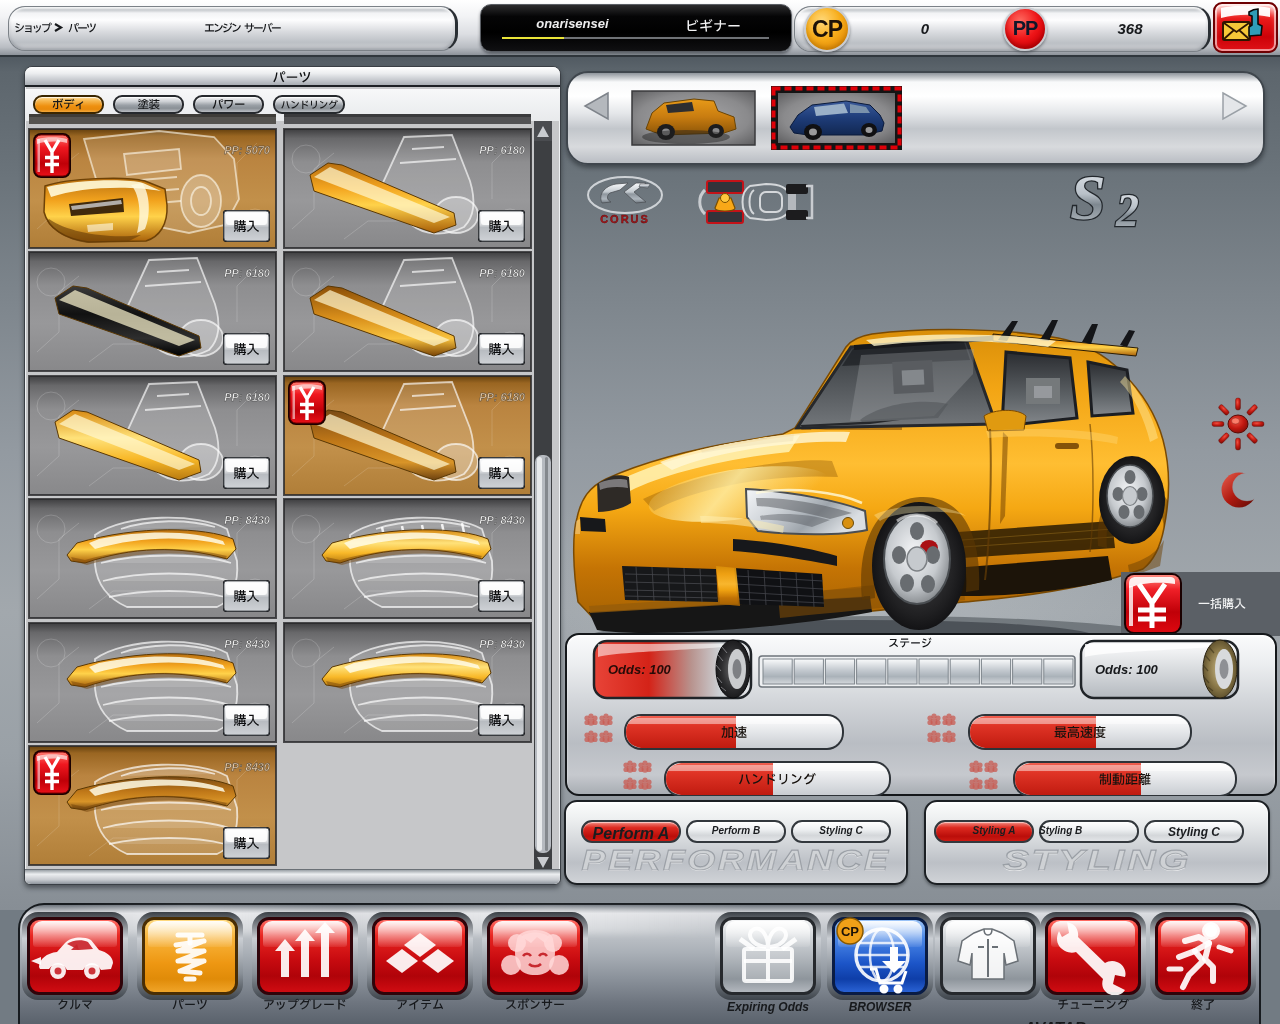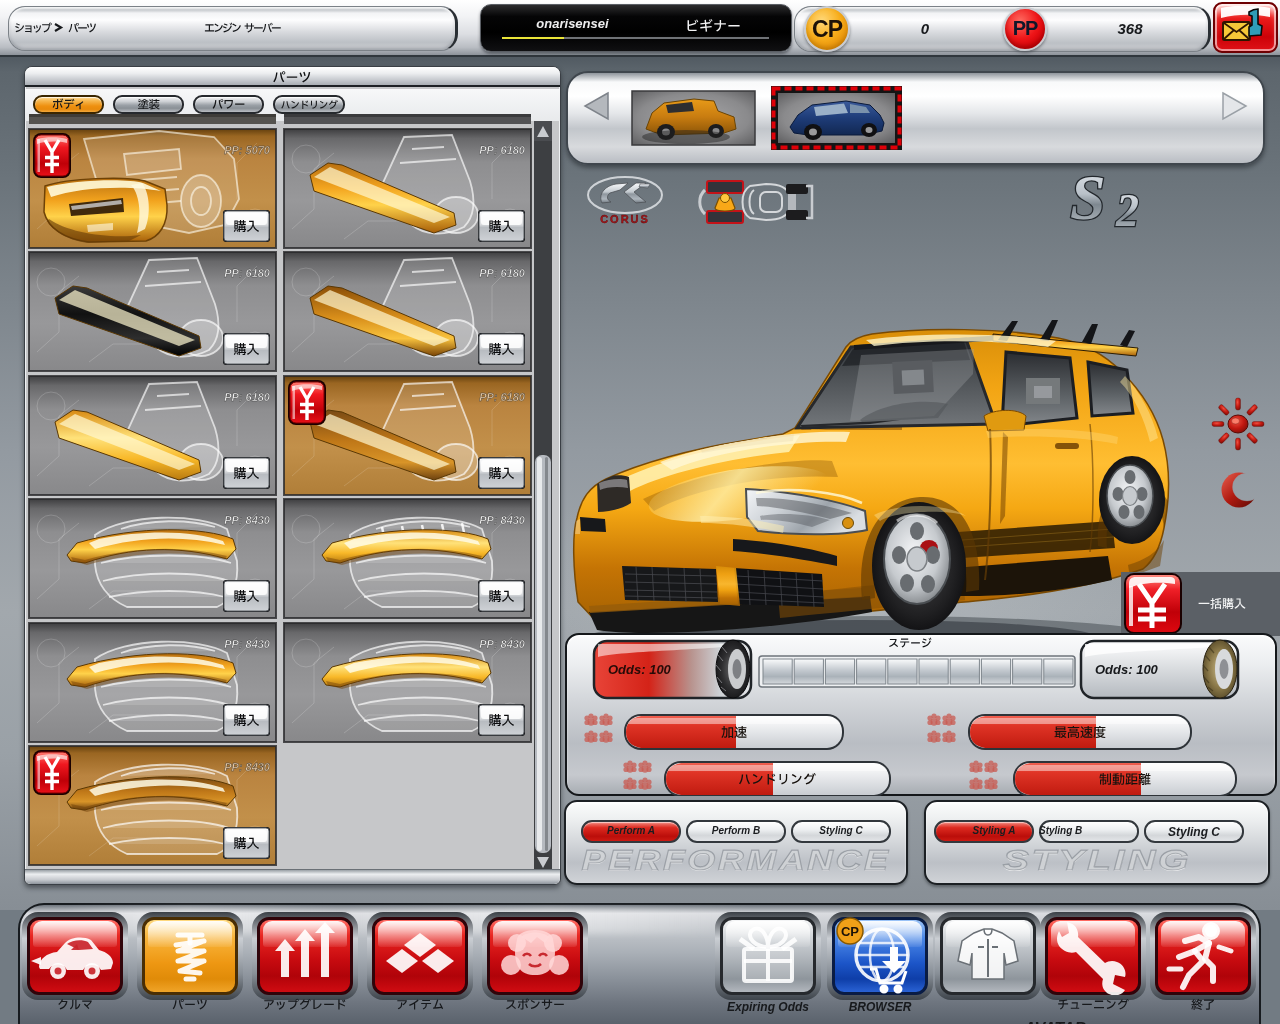--- a/index.html
+++ b/index.html
@@ -891,21 +891,21 @@
         <circle cx="-4" cy="2.5" r="2.6"></circle>
         <ellipse cx="0" cy="2" rx="3.4" ry="3.8"></ellipse>
       </g>
     </svg>
 <div class="abs" style="left:564px;top:800px;width:344px;height:85px;border-radius:13px;
 background:linear-gradient(180deg,#fbfcfc 0%,#eef0f1 20%,#d8dbde 45%,#bcc0c6 75%,#d0d3d7 100%);
 border:2px solid #1c2024;box-shadow:inset 0 2px 2px rgba(255,255,255,0.9),0 2px 3px rgba(20,24,28,0.4);box-sizing:border-box;"></div>
 <div class="abs lat" style="left:564px;top:844px;width:344px;text-align:center;font-size:29px;font-weight:bold;font-style:italic;letter-spacing:2px;color:rgba(140,146,152,0.30);-webkit-text-stroke:1px rgba(125,131,138,0.55);text-shadow:0 1px 0 rgba(255,255,255,0.7);transform:scaleX(1.24);">PERFORMANCE</div>
 <div class="abs" style="left:581px;top:820px;width:100px;height:23px;border-radius:11px;background:linear-gradient(180deg,#f28a80 0%,#dd2a20 30%,#bb0e0a 75%,#cc1a12 100%);
 border:2px solid #33383d;box-shadow:inset 0 1px 1px rgba(255,255,255,0.6);box-sizing:border-box;"></div>
-<div class="abs lat" style="left:581px;top:825px;width:100px;text-align:center;font-size:10px;font-weight:bold;font-style:italic;color:#1a1c1f;">Perform  A</div>
+<div class="abs lat" style="left:581px;top:825px;width:100px;text-align:center;font-size:16px;font-weight:bold;font-style:italic;color:#1a1c1f;">Perform  A</div>
 <div class="abs" style="left:686px;top:820px;width:100px;height:23px;border-radius:11px;background:linear-gradient(180deg,#ffffff 0%,#eef0f2 40%,#d4d7da 70%,#e2e4e7 100%);
 border:2px solid #33383d;box-shadow:inset 0 1px 1px rgba(255,255,255,0.6);box-sizing:border-box;"></div>
 <div class="abs lat" style="left:686px;top:825px;width:100px;text-align:center;font-size:10px;font-weight:bold;font-style:italic;color:#1a1c1f;">Perform  B</div>
 <div class="abs" style="left:791px;top:820px;width:100px;height:23px;border-radius:11px;background:linear-gradient(180deg,#ffffff 0%,#eef0f2 40%,#d4d7da 70%,#e2e4e7 100%);
 border:2px solid #33383d;box-shadow:inset 0 1px 1px rgba(255,255,255,0.6);box-sizing:border-box;"></div>
 <div class="abs lat" style="left:791px;top:825px;width:100px;text-align:center;font-size:10px;font-weight:bold;font-style:italic;color:#1a1c1f;">Styling  C</div>
 <div class="abs" style="left:924px;top:800px;width:346px;height:85px;border-radius:13px;
 background:linear-gradient(180deg,#fbfcfc 0%,#eef0f1 20%,#d8dbde 45%,#bcc0c6 75%,#d0d3d7 100%);
 border:2px solid #1c2024;box-shadow:inset 0 2px 2px rgba(255,255,255,0.9),0 2px 3px rgba(20,24,28,0.4);box-sizing:border-box;"></div>
 <div class="abs lat" style="left:924px;top:844px;width:346px;text-align:center;font-size:29px;font-weight:bold;font-style:italic;letter-spacing:2px;color:rgba(140,146,152,0.30);-webkit-text-stroke:1px rgba(125,131,138,0.55);text-shadow:0 1px 0 rgba(255,255,255,0.7);transform:scaleX(1.35);">STYLING</div>

